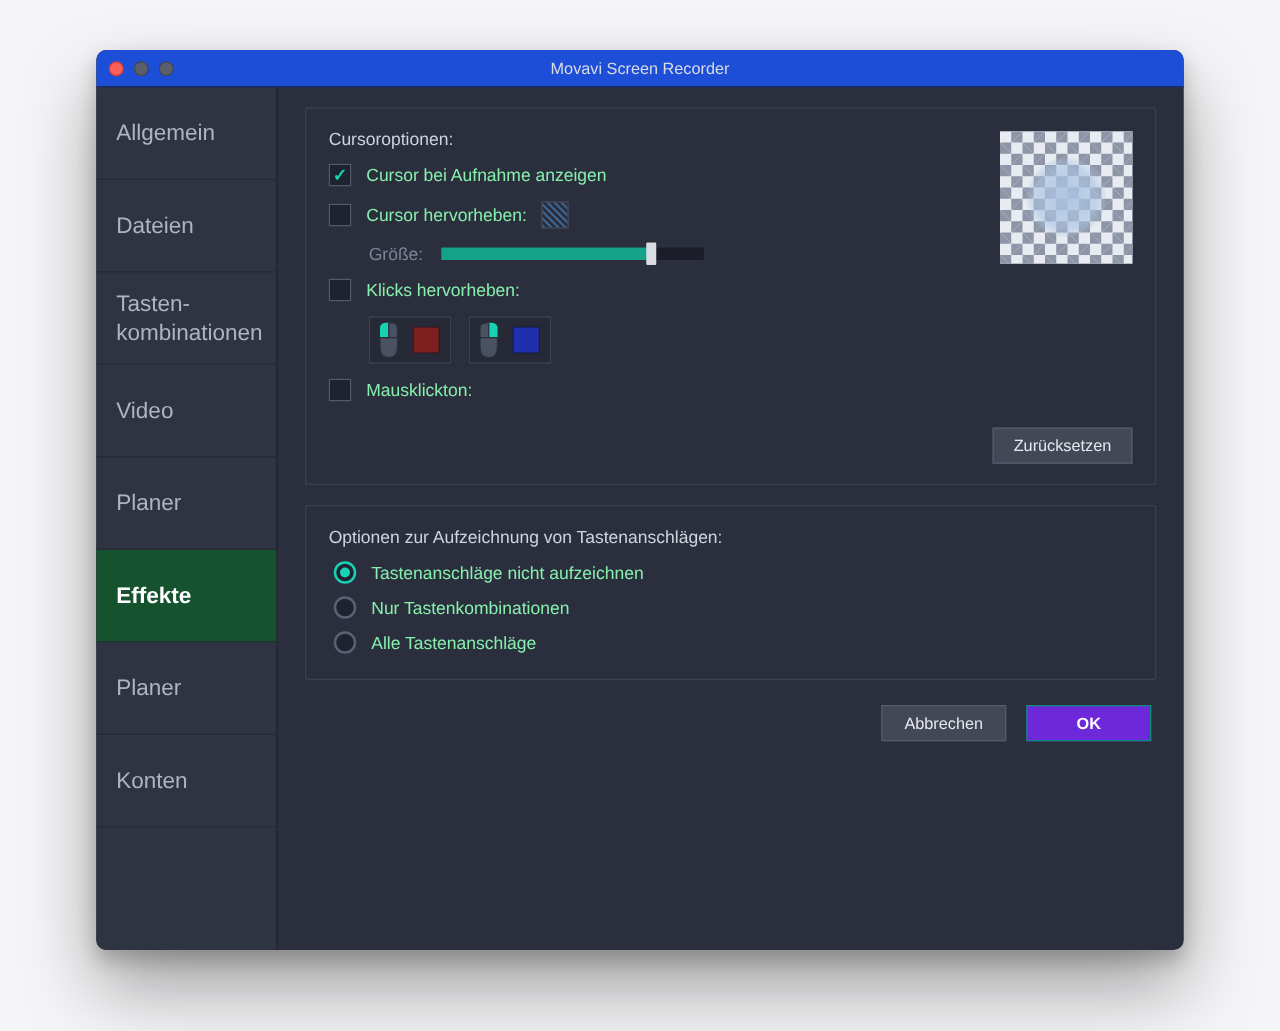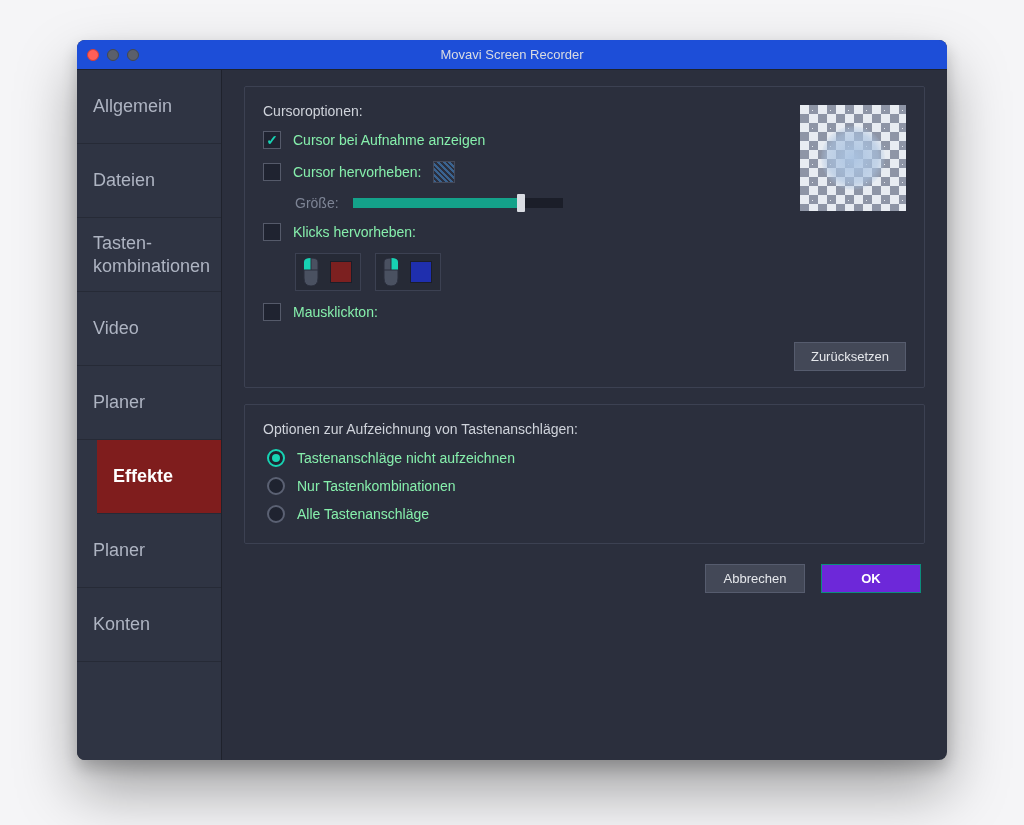--- a/index.html
+++ b/index.html
@@ -44,24 +44,23 @@
     padding: 0 16px;
     height: 74px;
     display: flex; align-items: center;
     color: #aeb4c2;
     font-size: 18px;
     border-bottom: 1px solid #262a36;
     cursor: pointer;
     line-height: 1.25;
   }
   .sidebar-item.selected {
-    background: #7f1d1d;
+    background: #14532d;
     color: #ffffff;
     font-weight: 600;
-    margin-left: 20px;
   }
   .content {
     flex: 1; padding: 16px 22px 18px 22px;
     display: flex; flex-direction: column; gap: 16px;
   }
   .panel {
     border: 1px solid #3c4152;
     border-radius: 2px;
     padding: 16px 18px 18px 18px;
     position: relative;

